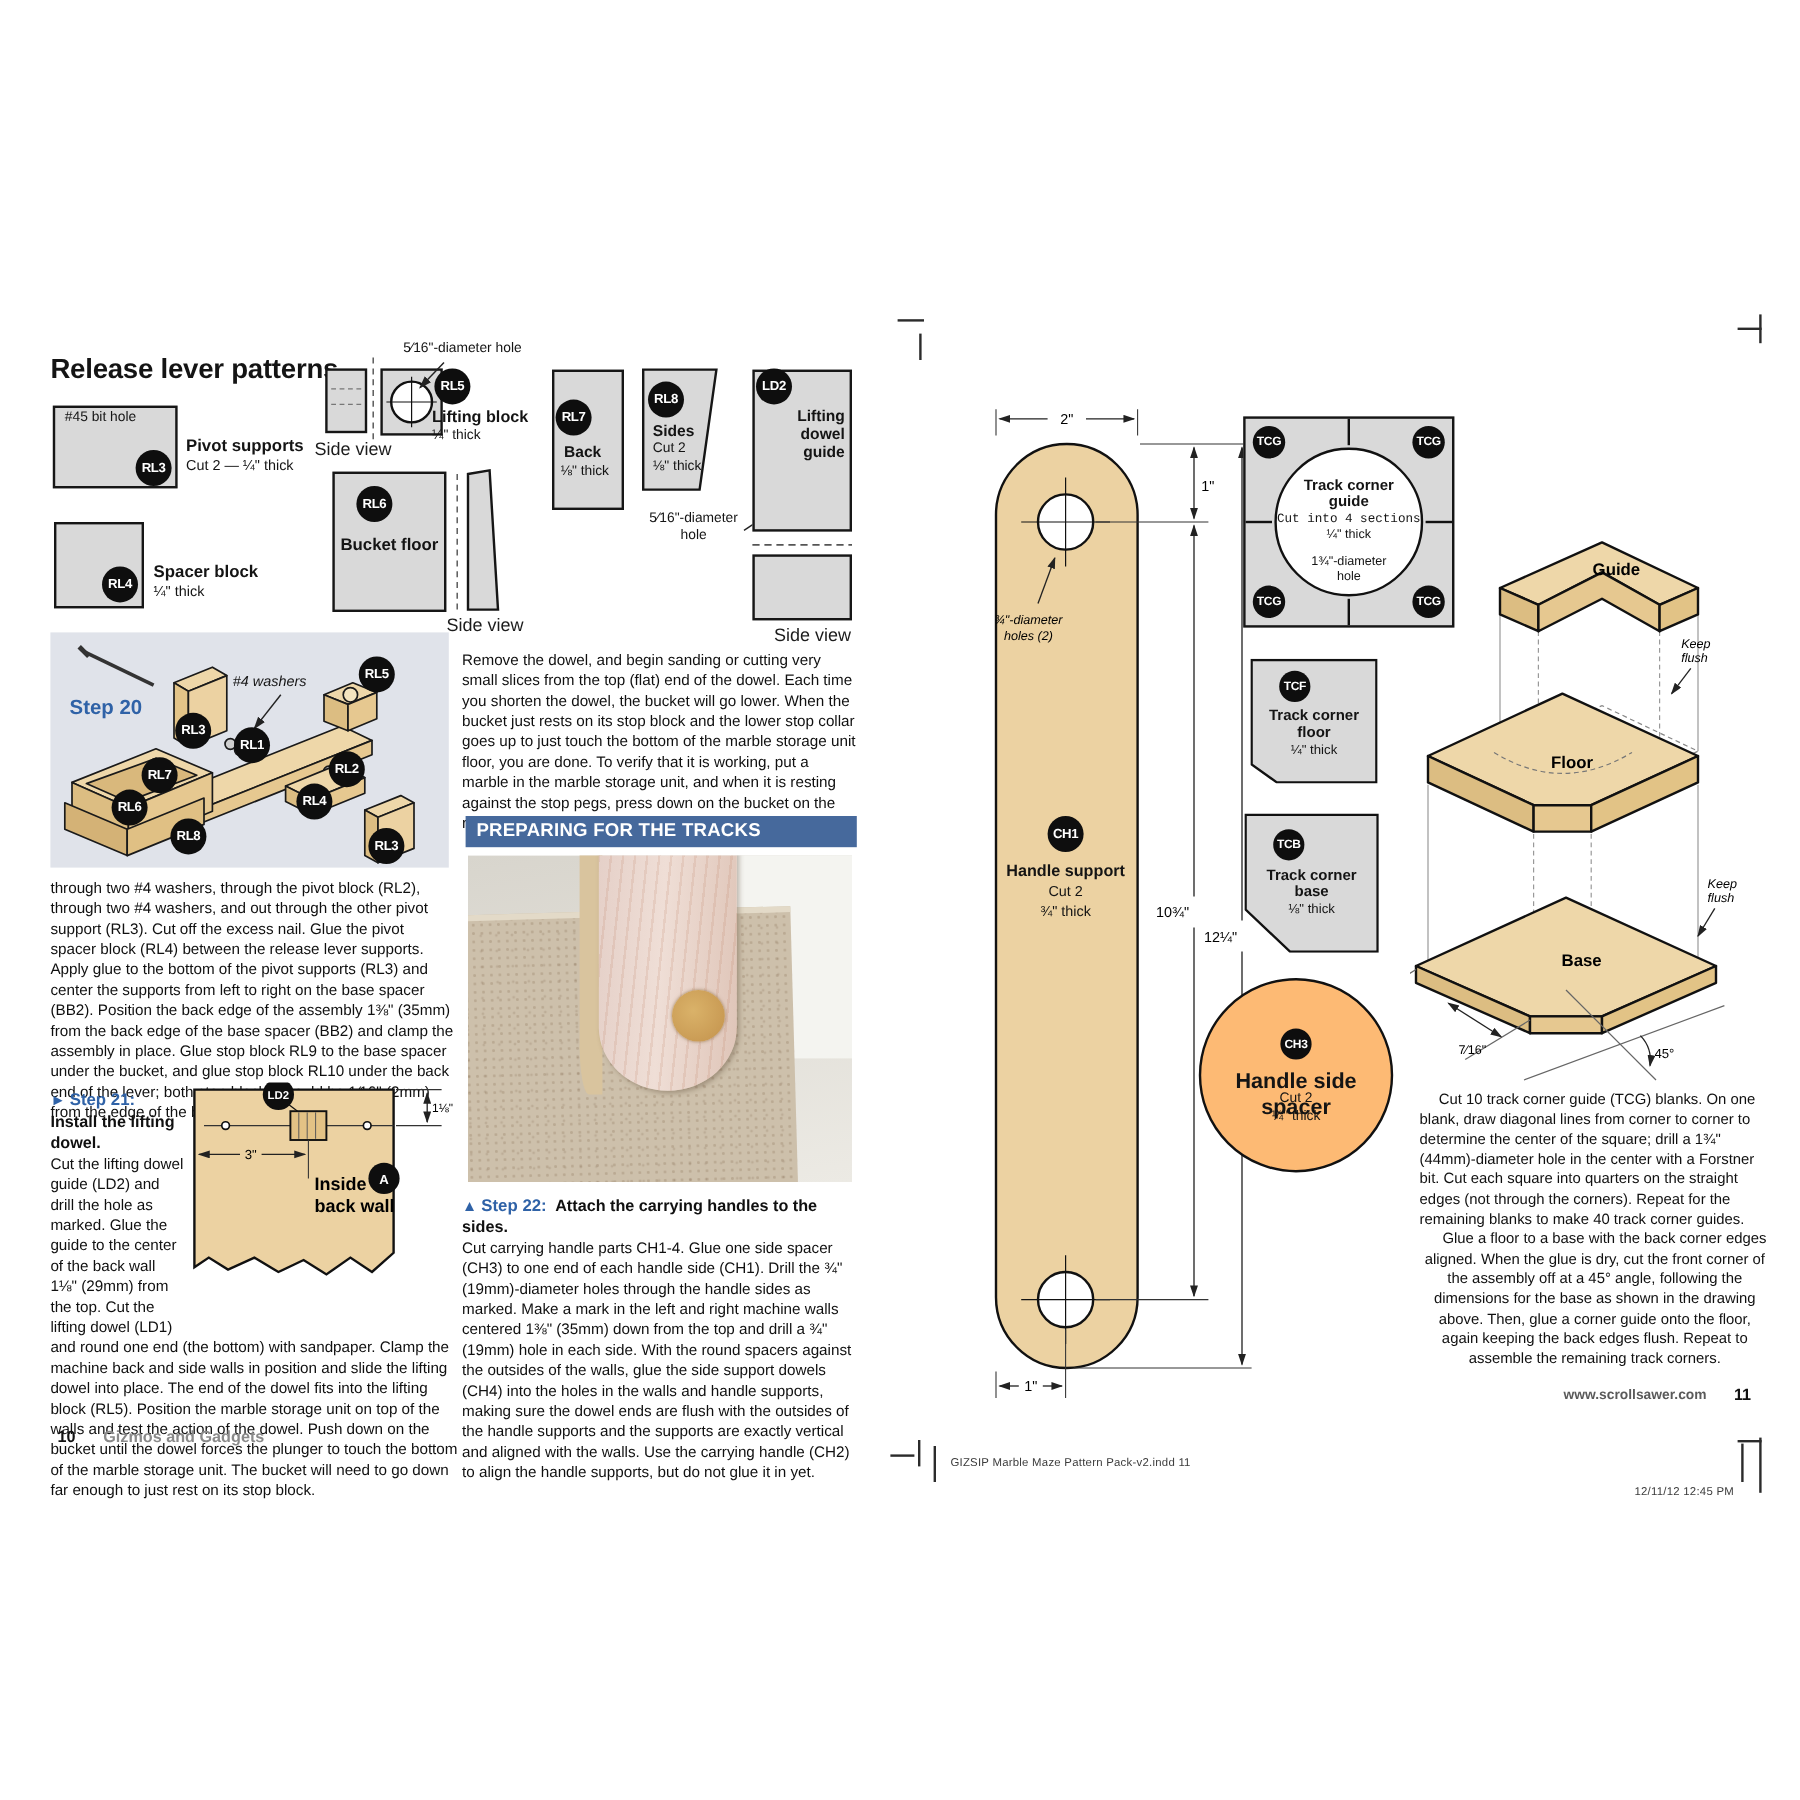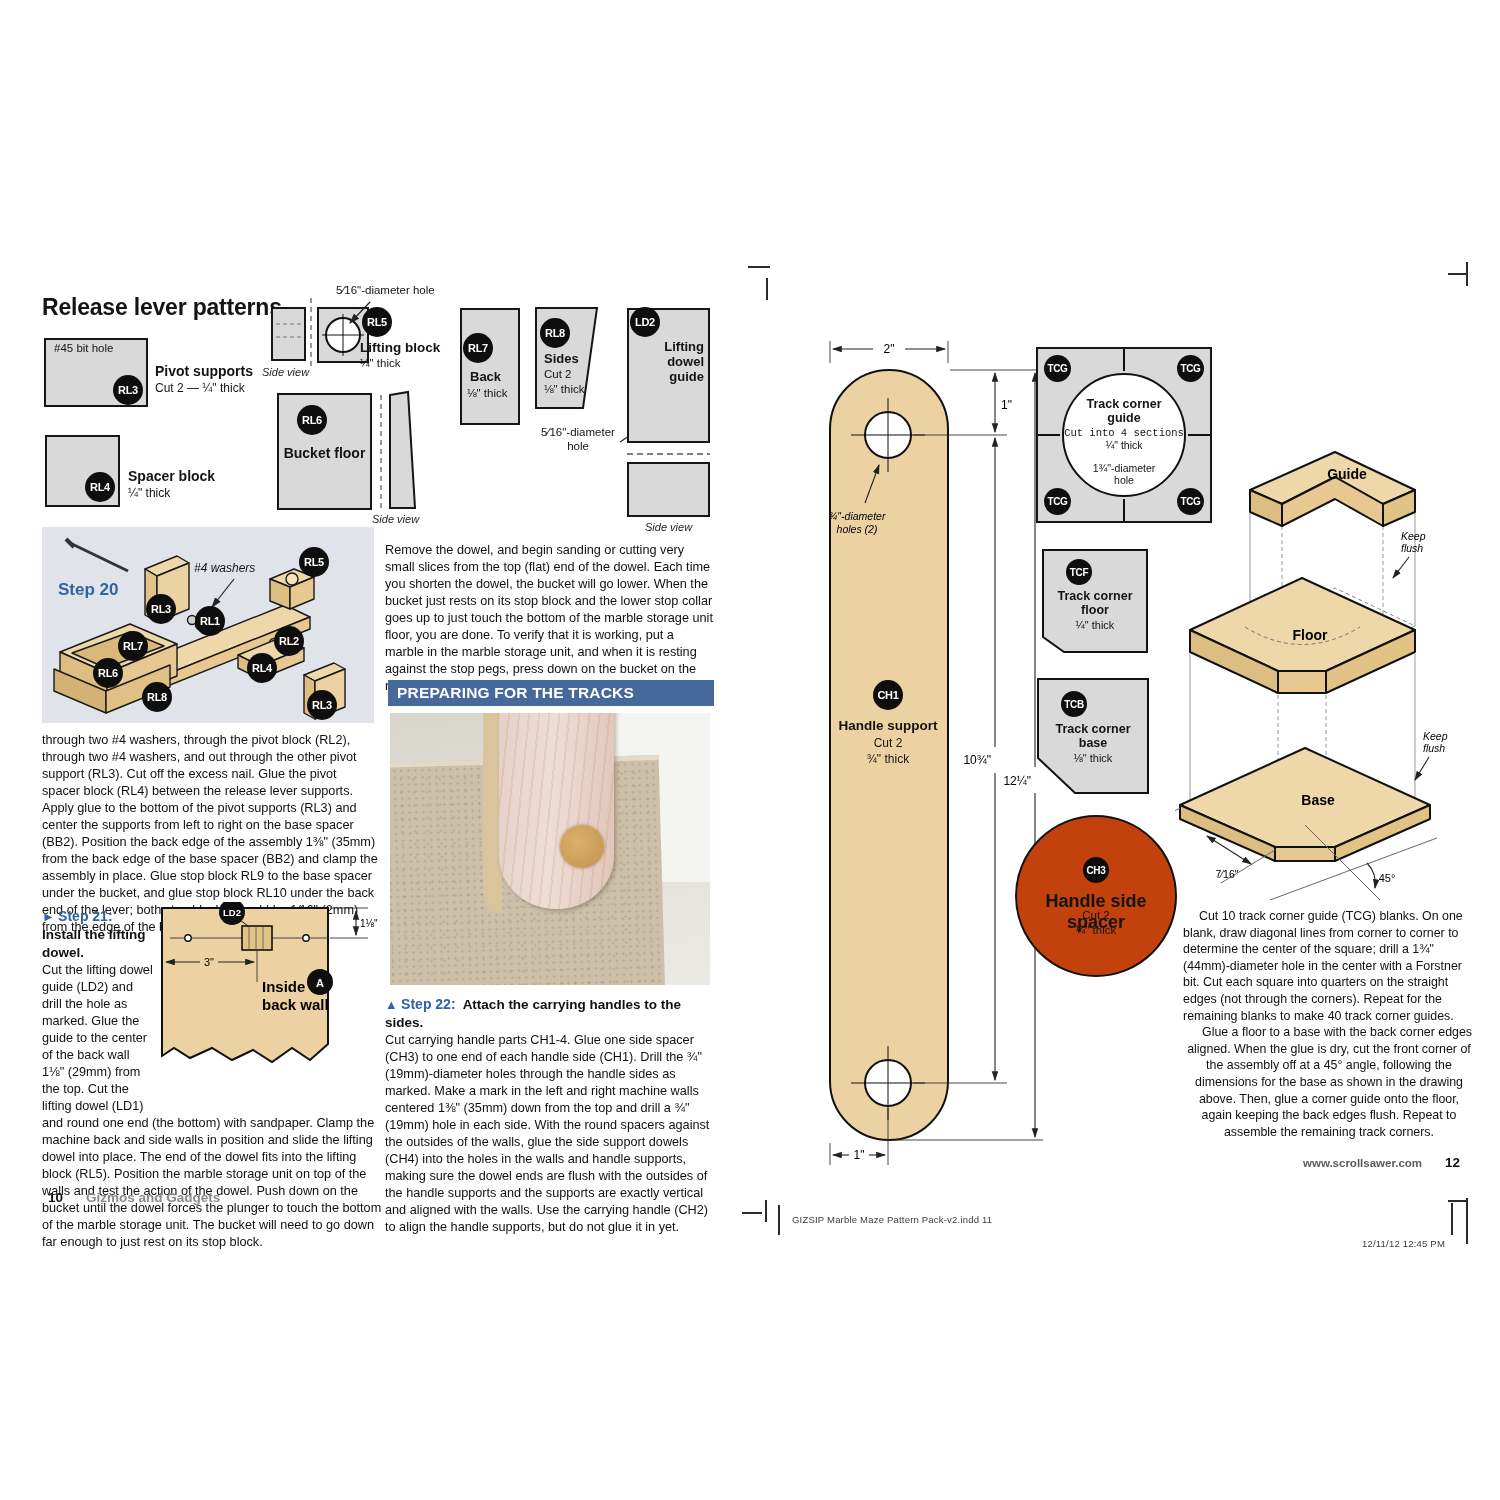--- a/index.html
+++ b/index.html
@@ -11,21 +11,21 @@
   .gbox{position:absolute;background:#d9d9d9;border:2px solid #161616;box-sizing:border-box;}
   .badge{position:absolute;background:#0e0e0e;color:#fff;border-radius:50%;
          display:flex;align-items:center;justify-content:center;font-weight:700;z-index:5;
          letter-spacing:-0.3px;}
   .b30{width:30px;height:30px;font-size:11px;}
   .b27{width:27px;height:27px;font-size:10px;}
   .b26{width:26px;height:26px;font-size:10px;}
   .lbl{position:absolute;font-weight:700;font-size:14px;line-height:1.15;}
   .spec{position:absolute;font-size:12px;line-height:1.2;}
   .small-spec{position:absolute;font-size:11.5px;line-height:1.2;}
-  .sv{position:absolute;font-style:italic;font-size:11px;color:#1c1c1c;}
+  .sv{position:absolute;font-size:15px;color:#1c1c1c;}
   .note{position:absolute;font-size:11.5px;}
   .para{position:absolute;font-size:12.7px;line-height:17px;color:#101010;}
   .para p{margin:0;}
   .step-blue{color:#2f62a7;font-weight:700;}
   .btxt{font-weight:700;color:#101010;}
   .banner{position:absolute;background:#46699c;color:#ffffff;font-weight:700;
           font-size:15.5px;line-height:26px;padding-left:9px;letter-spacing:.2px;}
   .footer-num{position:absolute;font-weight:700;font-size:13.5px;color:#111;}
   .footer-mag{position:absolute;font-weight:700;font-size:13.5px;color:#8a8a8a;}
   .heading{position:absolute;font-weight:700;font-size:23px;letter-spacing:-.2px;}
@@ -344,21 +344,21 @@
 
     <div class="abs" style="left:282px;top:418px;width:112px;height:116px;">
       <svg width="112" height="116" viewBox="0 0 112 116">
           <polygon points="1,1 111,1 111,115 38,115 1,80" fill="#d9d9d9" stroke="#111" stroke-width="2"></polygon>
         </svg>
       <div class="badge b26" style="left:24px;top:13px;">TCB</div>
       <div class="ctr abs" style="left:0;top:44px;width:112px;font-weight:700;font-size:12.5px;line-height:1.12;"><span>Track corner</span><br><span>base</span></div>
       <div class="ctr abs" style="left:0;top:74px;width:112px;font-size:11px;">⅛" thick</div>
     </div>
 
-    <div class="abs" style="left:260px;top:555px;width:162px;height:162px;background:#c2410c;border:2px solid #111;border-radius:50%;box-sizing:border-box;">
+    <div class="abs" style="left:244px;top:555px;width:162px;height:162px;background:#fdba74;border:2px solid #111;border-radius:50%;box-sizing:border-box;">
       <div class="badge b26" style="left:66px;top:40px;">CH3</div>
       <div class="ctr abs" style="left:0;top:74px;width:158px;font-weight:700;font-size:18px;">Handle side spacer</div>
       <div class="ctr abs" style="left:0;top:92px;width:158px;font-size:11.5px;">Cut 2</div>
       <div class="ctr abs" style="left:0;top:107px;width:158px;font-size:11.5px;">¼" thick</div>
     </div>
 
     <svg class="abs" style="left:420px;top:170px;" width="300" height="480" viewBox="0 0 300 480">
       <g stroke="#999" stroke-width="1">
         <line x1="75" y1="82" x2="75" y2="196"></line>
         <line x1="240" y1="82" x2="240" y2="196"></line>
@@ -413,21 +413,21 @@
       <path d="M192,433 A30,30 0 0 1 200,458" fill="none" stroke="#222" stroke-width="1.1" marker-end="url(#ah)"></path>
       <text x="212" y="452" font-size="11" text-anchor="middle">45°</text>
     </svg>
 
     <div class="para" style="left:428px;top:648px;width:292px;font-size:12.4px;line-height:16.6px;">
       <p style="text-indent:16px;">Cut 10 track corner guide (TCG)  blanks. On one blank, draw diagonal lines from corner to corner to determine the center of the square; drill a 1¾" (44mm)-diameter hole in the center with a Forstner bit. Cut each square into quarters on the straight edges (not through the corners). Repeat for the remaining blanks to make 40 track corner guides.</p>
       <p style="text-indent:16px;text-align:center;">Glue a floor to a base with the back corner edges aligned. When the glue is dry, cut the front corner of the assembly off at a 45° angle, following the dimensions for the base as shown in the drawing above. Then, glue a corner guide onto the floor, again keeping the back edges flush. Repeat to assemble the remaining track corners.</p>
     </div>
 
     <div class="footer-mag" style="left:548px;top:897px;font-size:11.5px;color:#5a5a5a;">www.scrollsawer.com</div>
-    <div class="footer-num" style="left:690px;top:895px;">12</div>
+    <div class="footer-num" style="left:690px;top:895px;">11</div>
   </div>
 
   <div class="mark" style="left:748px;top:266px;width:22px;height:2px;"></div>
   <div class="mark" style="left:766px;top:278px;width:2px;height:22px;"></div>
   <div class="mark" style="left:1448px;top:273px;width:20px;height:2px;"></div>
   <div class="mark" style="left:1466px;top:262px;width:2px;height:24px;"></div>
   <div class="mark" style="left:765px;top:1200px;width:2px;height:22px;"></div>
   <div class="mark" style="left:742px;top:1212px;width:20px;height:2px;"></div>
   <div class="mark" style="left:1466px;top:1198px;width:2px;height:46px;"></div>
   <div class="mark" style="left:1448px;top:1200px;width:20px;height:2px;"></div>

